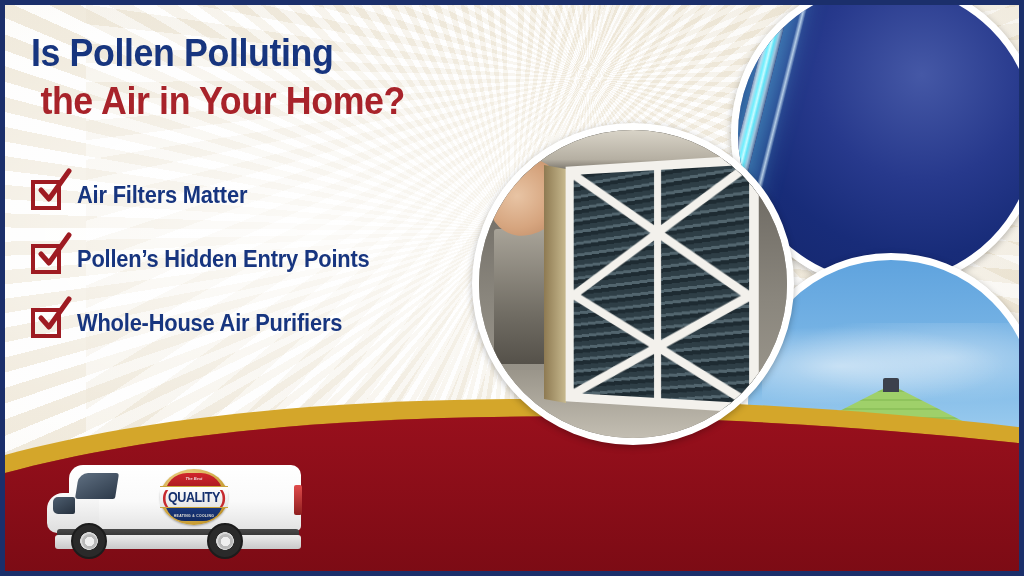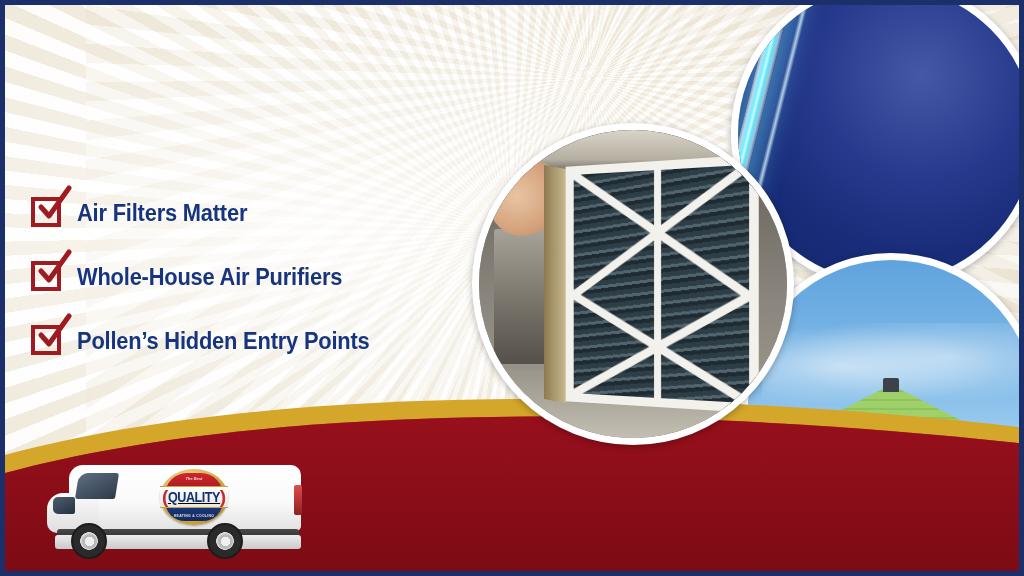--- a/index.html
+++ b/index.html
@@ -67,21 +67,21 @@
 
   
   .checklist {
     position: absolute;
     left: 26px; top: 158px;
     width: 430px;
     z-index: 14;
   }
   .check-row {
     display: flex;
-    align-items: flex-end;
+    align-items: center;
     height: 64px;
   }
   .check-box {
     position: relative;
     width: 30px; height: 30px;
     flex: 0 0 30px;
     border: 4px solid #9E1B22;
     margin-right: 16px;
   }
   .check-box svg {
@@ -385,21 +385,21 @@
     left: 5px; bottom: 4px; right: 5px; height: 20px;
     background: linear-gradient(180deg, #1B3C86, #122A62);
     border-radius: 0 0 30px 30px;
   }
   .logo-band {
     position: absolute;
     left: 0; top: 17px; width: 68px; height: 22px;
     background: linear-gradient(180deg, #FFFFFF, #E6E6E6);
     border-top: 1px solid #C9A43C;
     border-bottom: 1px solid #C9A43C;
-    display: flex; align-items: center; justify-content: center; text-decoration: underline;
+    display: flex; align-items: center; justify-content: center;
   }
   .logo-word {
     color: #15306E;
     font-weight: bold;
     font-size: 14px;
     letter-spacing: -0.5px;
     transform: scaleX(0.9);
   }
   .logo-sub {
     position: absolute;
@@ -450,49 +450,53 @@
 </head>
 <body>
 
 <div id="stage">
 
   <div class="bg-base"></div>
   <div class="bg-rays"></div>
   <div class="bg-rays2"></div>
   <div class="bg-vignette"></div>
 
+  <div class="headline">
+    <div class="hl-line hl-1">Is Pollen Polluting</div>
+    <div class="hl-line hl-2">the Air in Your Home?</div>
+  </div>
 
   <div class="checklist">
 
     <div class="check-row">
       <span class="check-box">
         <svg viewBox="0 0 34 34" aria-hidden="true">
           <path d="M5 17 L13 26 L33 -2" fill="none" stroke="#9E1B22" stroke-width="5" stroke-linecap="round" stroke-linejoin="round"></path>
         </svg>
       </span>
       <span class="check-label">Air Filters Matter</span>
     </div>
 
 
     <div class="check-row">
       <span class="check-box">
         <svg viewBox="0 0 34 34" aria-hidden="true">
           <path d="M5 17 L13 26 L33 -2" fill="none" stroke="#9E1B22" stroke-width="5" stroke-linecap="round" stroke-linejoin="round"></path>
         </svg>
       </span>
-      <span class="check-label">Whole-House Air Purifiers</span>
+      <span class="check-label">Pollen’s Hidden Entry Points</span>
     </div>
 
     <div class="check-row">
       <span class="check-box">
         <svg viewBox="0 0 34 34" aria-hidden="true">
           <path d="M5 17 L13 26 L33 -2" fill="none" stroke="#9E1B22" stroke-width="5" stroke-linecap="round" stroke-linejoin="round"></path>
         </svg>
       </span>
-      <span class="check-label">Pollen’s Hidden Entry Points</span>
+      <span class="check-label">Whole-House Air Purifiers</span>
     </div>
 
   </div>
 
   <div class="circ circ-uv">
     <div class="uv-tube"></div>
     <div class="uv-tube2"></div>
   </div>
 
   <div class="circ circ-gable">

